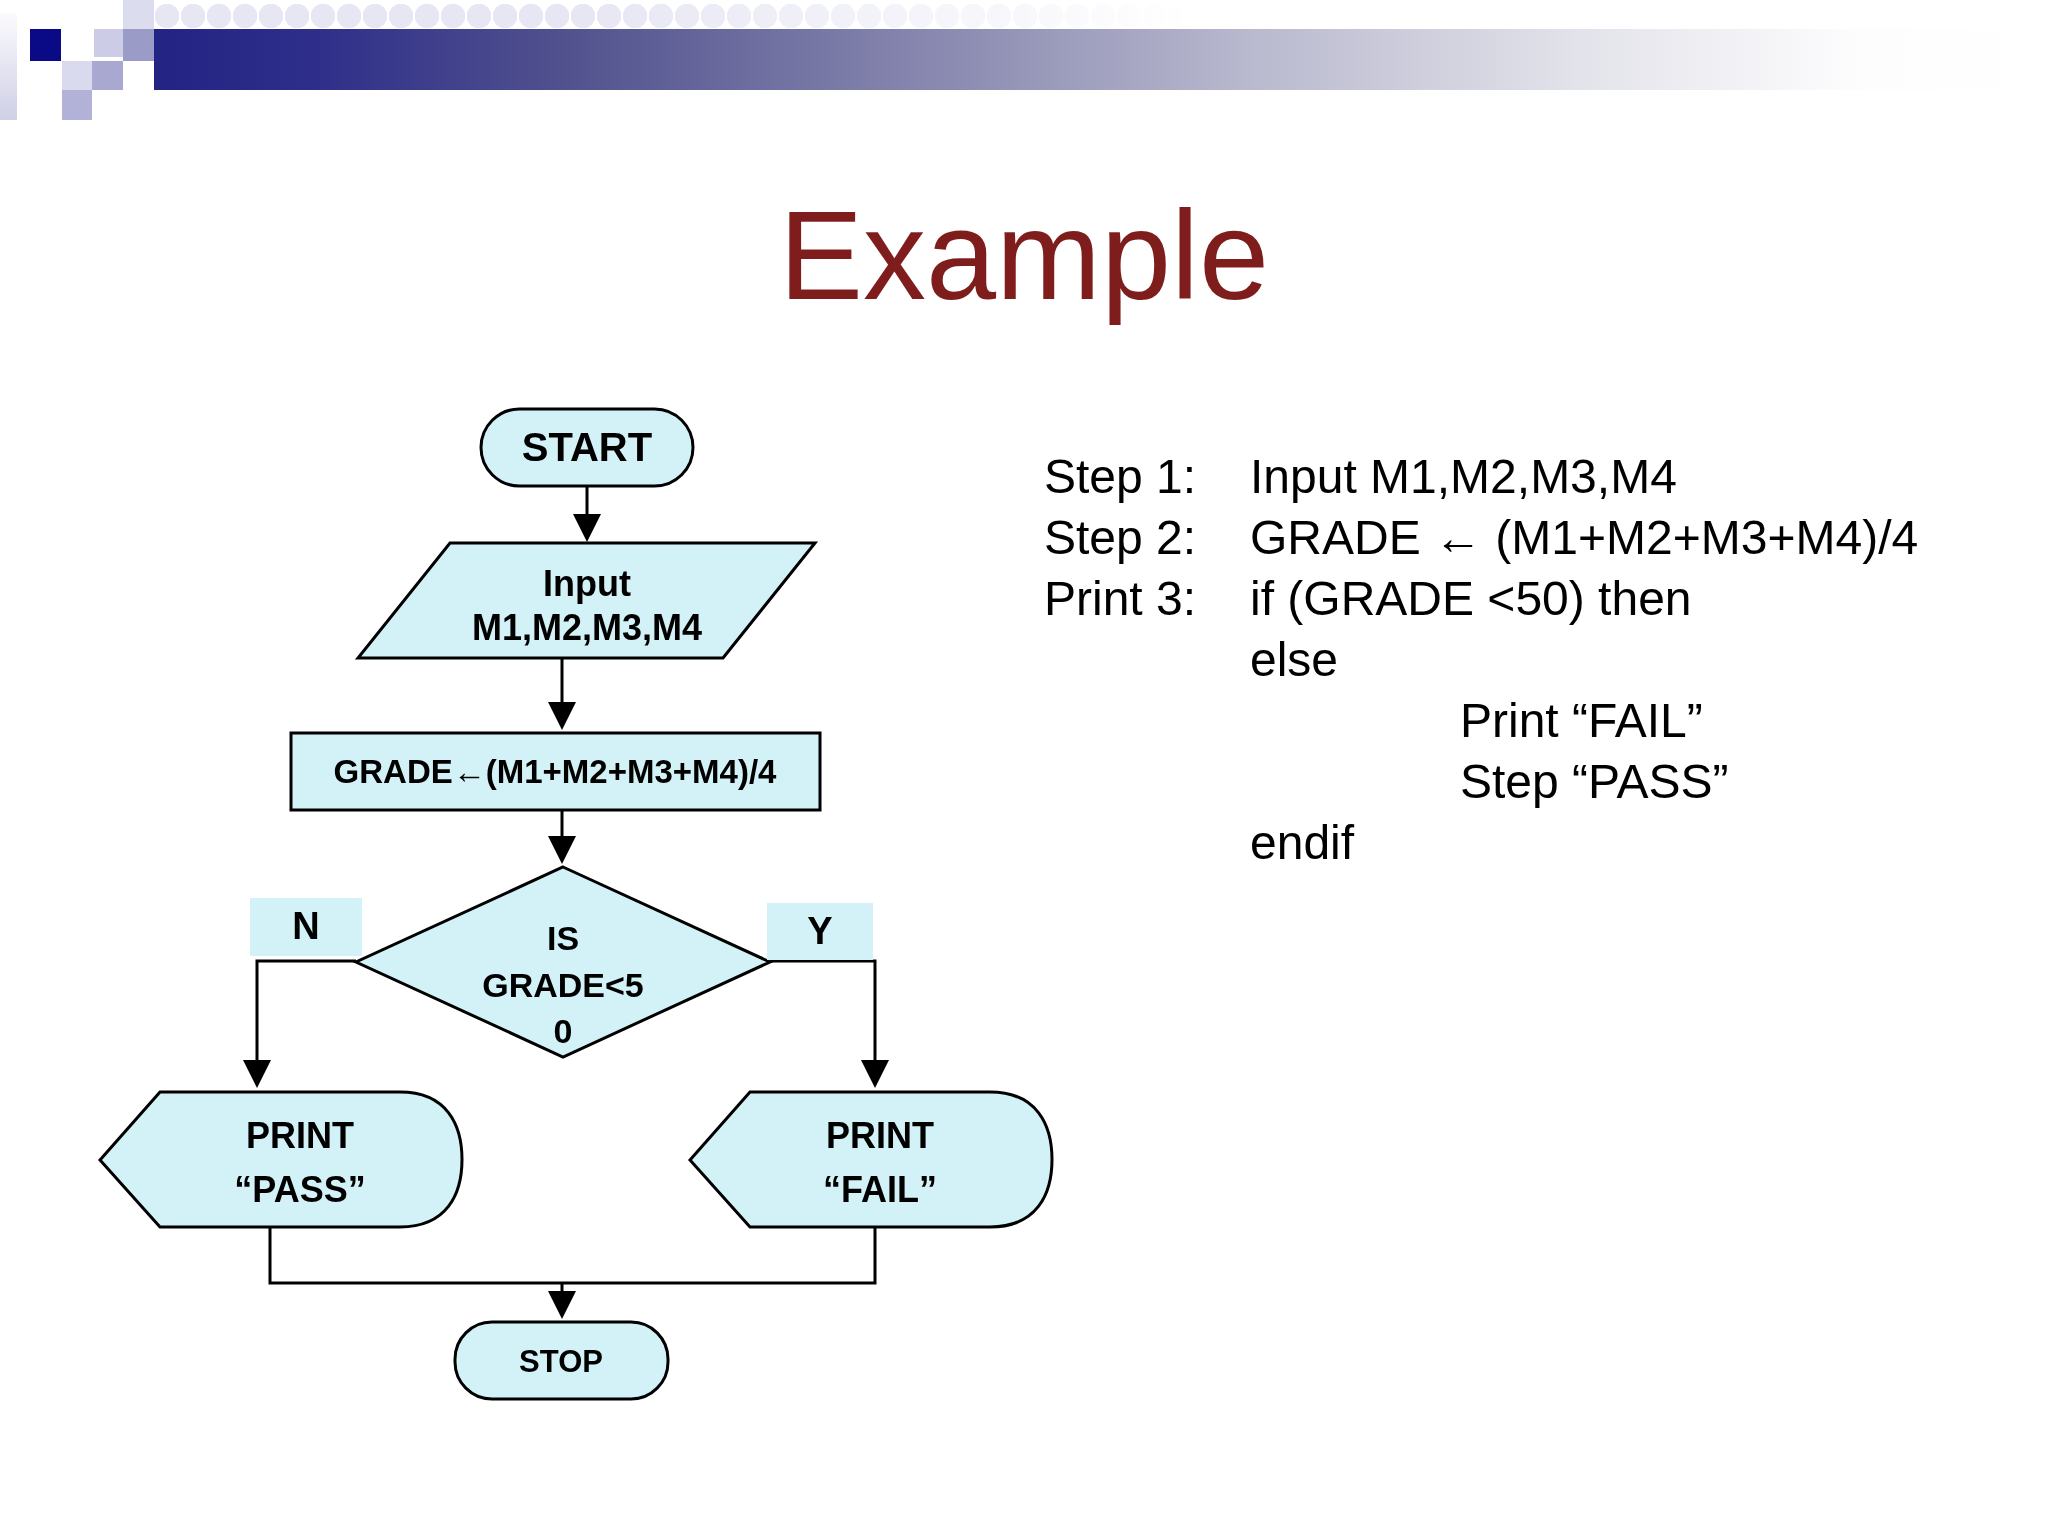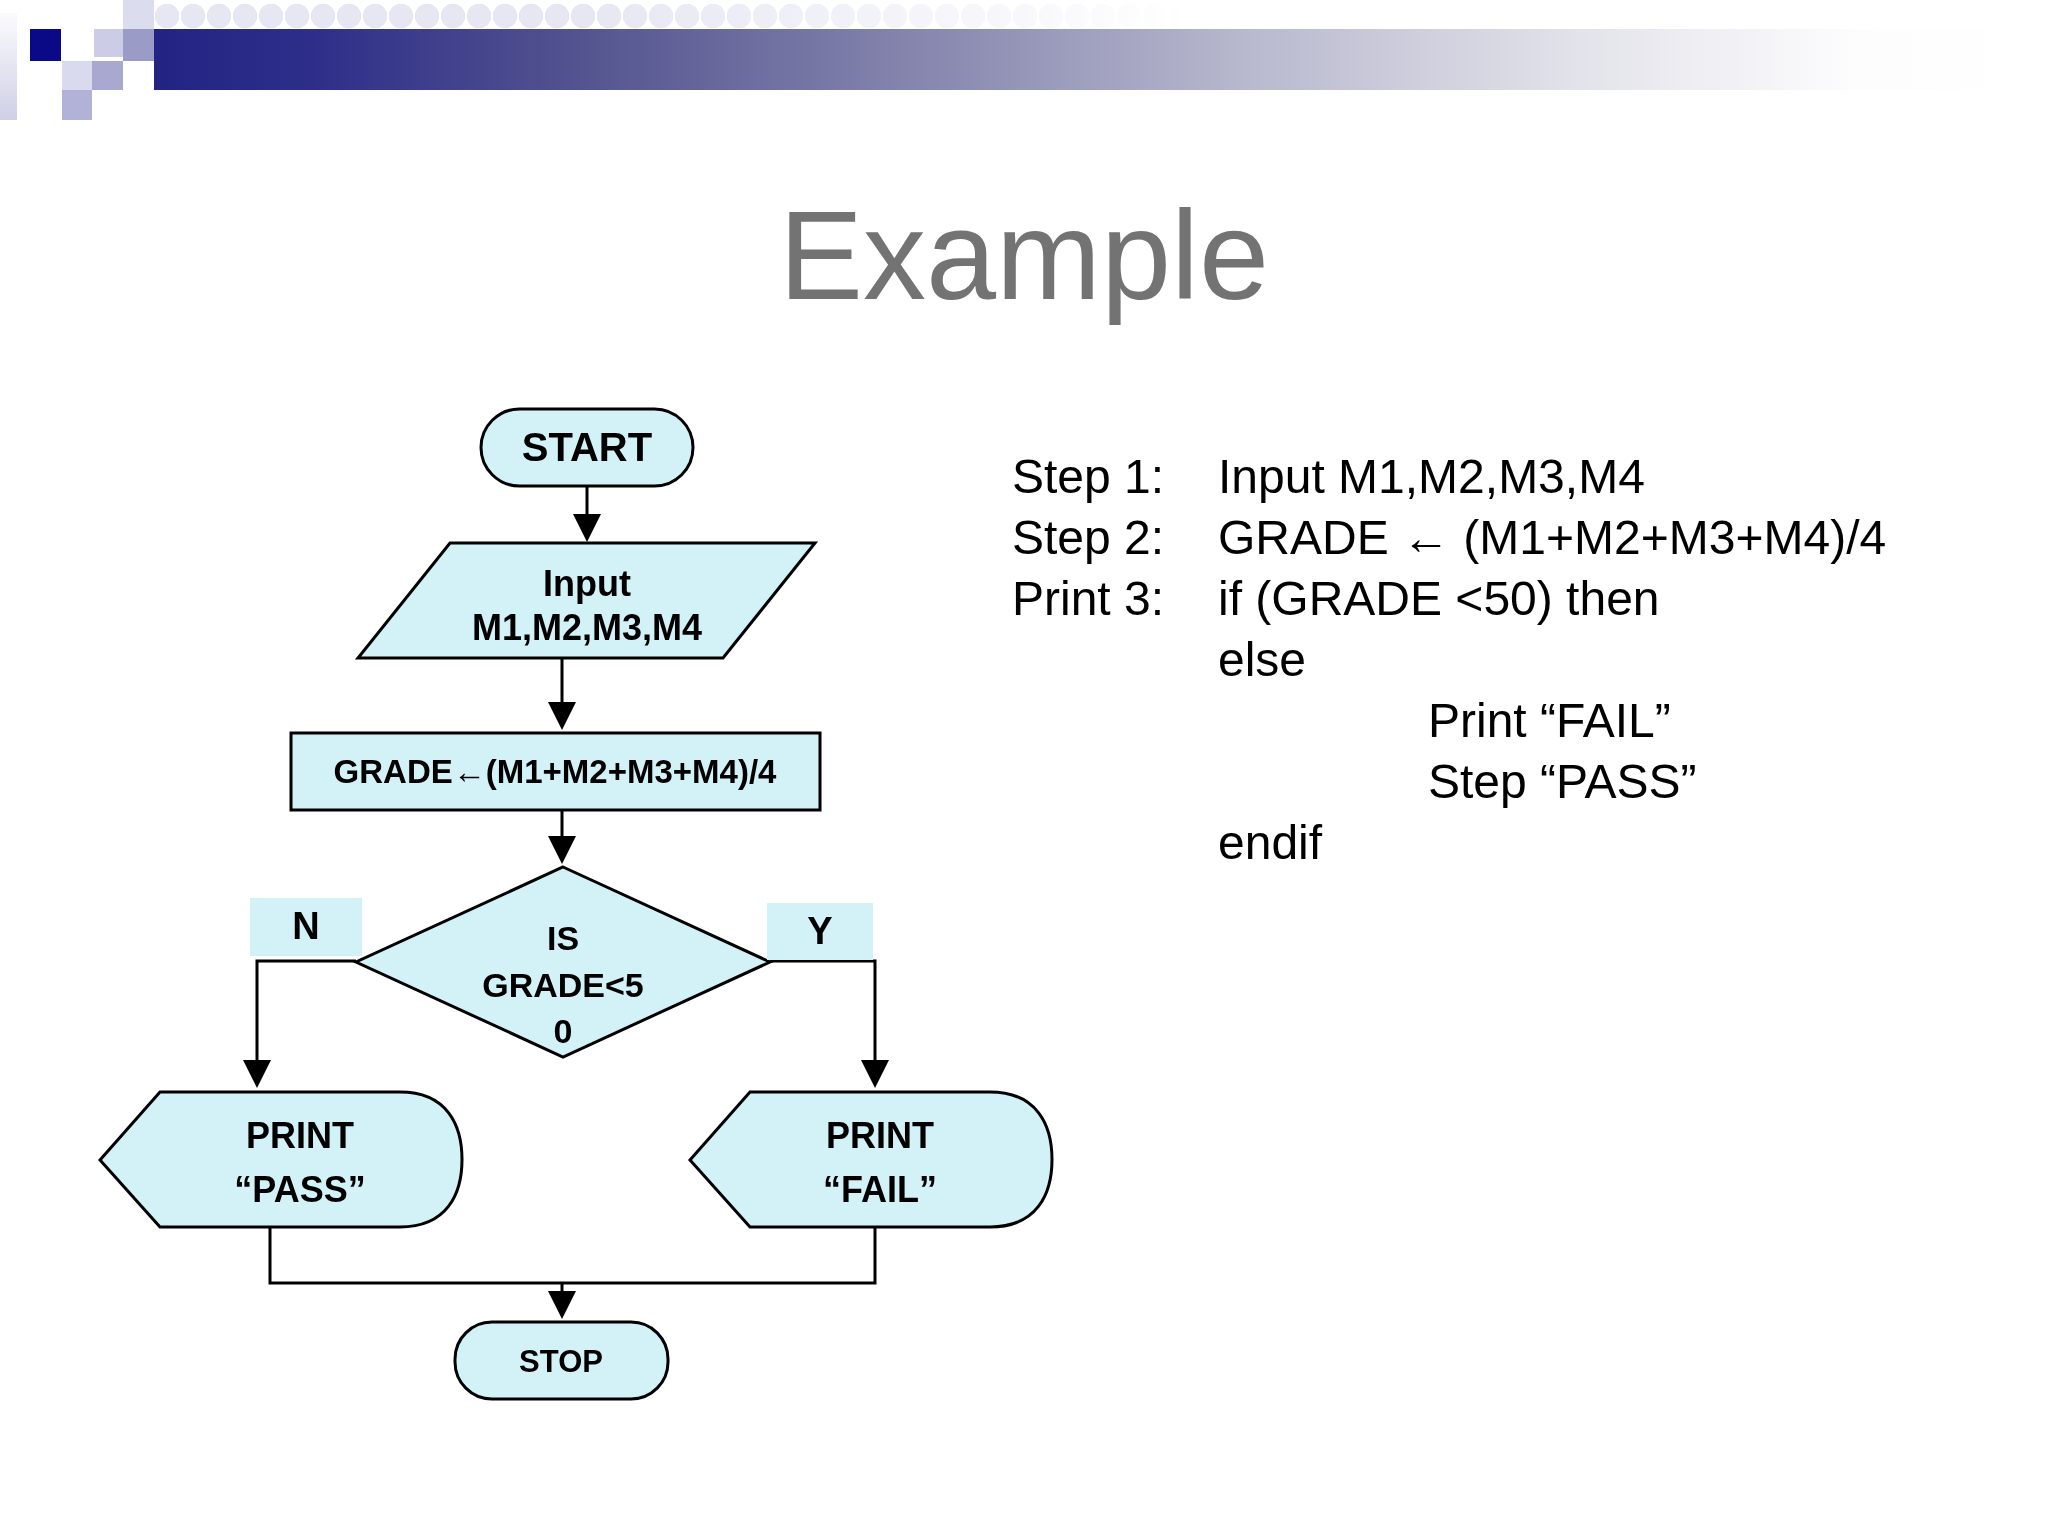--- a/index.html
+++ b/index.html
@@ -22,35 +22,35 @@
   .bar{position:absolute;left:154px;top:29px;width:1894px;height:61px;
     background:linear-gradient(90deg,#232384 0%,#2d2d8a 8%,#52528f 22%,
       #8585ae 40%,#b9b9cf 58%,#e2e2ea 75%,#fdfdfe 90%,#ffffff 100%);}
   .scallops{position:absolute;left:154px;top:3px;width:1060px;height:26px;
     background-image:radial-gradient(circle at 13px 13px,#e7e7f4 0 12px,rgba(255,255,255,0) 12.5px);
     background-size:26px 26px;background-repeat:repeat-x;}
   .scallops-fade{position:absolute;left:154px;top:0;width:1070px;height:30px;
     background:linear-gradient(90deg,rgba(255,255,255,0) 0%,rgba(255,255,255,0) 40%,#ffffff 97%);}
   
   .title{position:absolute;left:0;top:183px;width:2048px;height:145px;
-    text-align:center;font-size:126px;line-height:145px;color:#737373;}
+    text-align:center;font-size:126px;line-height:145px;color:#7f1d1d;}
   
   svg.flowchart{position:absolute;left:0;top:0;width:2048px;height:1536px;}
   .shape{fill:#d3f2f7;stroke:#000000;stroke-width:3;}
   .label-box{fill:#d3f2f7;stroke:none;}
   .conn{stroke:#000000;stroke-width:3;fill:none;}
   .arrowhead{fill:#000000;stroke:none;}
   text.fl{fill:#000000;font-weight:bold;text-anchor:middle;
     font-family:"Liberation Sans","DejaVu Sans",sans-serif;}
   .fs40{font-size:40px;} .fs38{font-size:38px;} .fs36{font-size:36px;}
   .fs34{font-size:34px;} .fs33{font-size:33px;} .fs31{font-size:31px;}
   
   .pseudocode{position:absolute;left:1012px;top:446px;font-size:48px;
     line-height:61px;color:#000;white-space:nowrap;}
-  .pc-row{height:61px;}
+  .pc-row{height:61px;margin-left:32px;}
   .pc-label{display:inline-block;width:206px;}
   .indent .pc-text{margin-left:210px;}
 </style>
 </head>
 <body>
 
 <div class="strip"></div>
 <div class="sq sq-col"></div>
 <div class="sq sq-dark"></div>
 <div class="sq sq-l1"></div>

